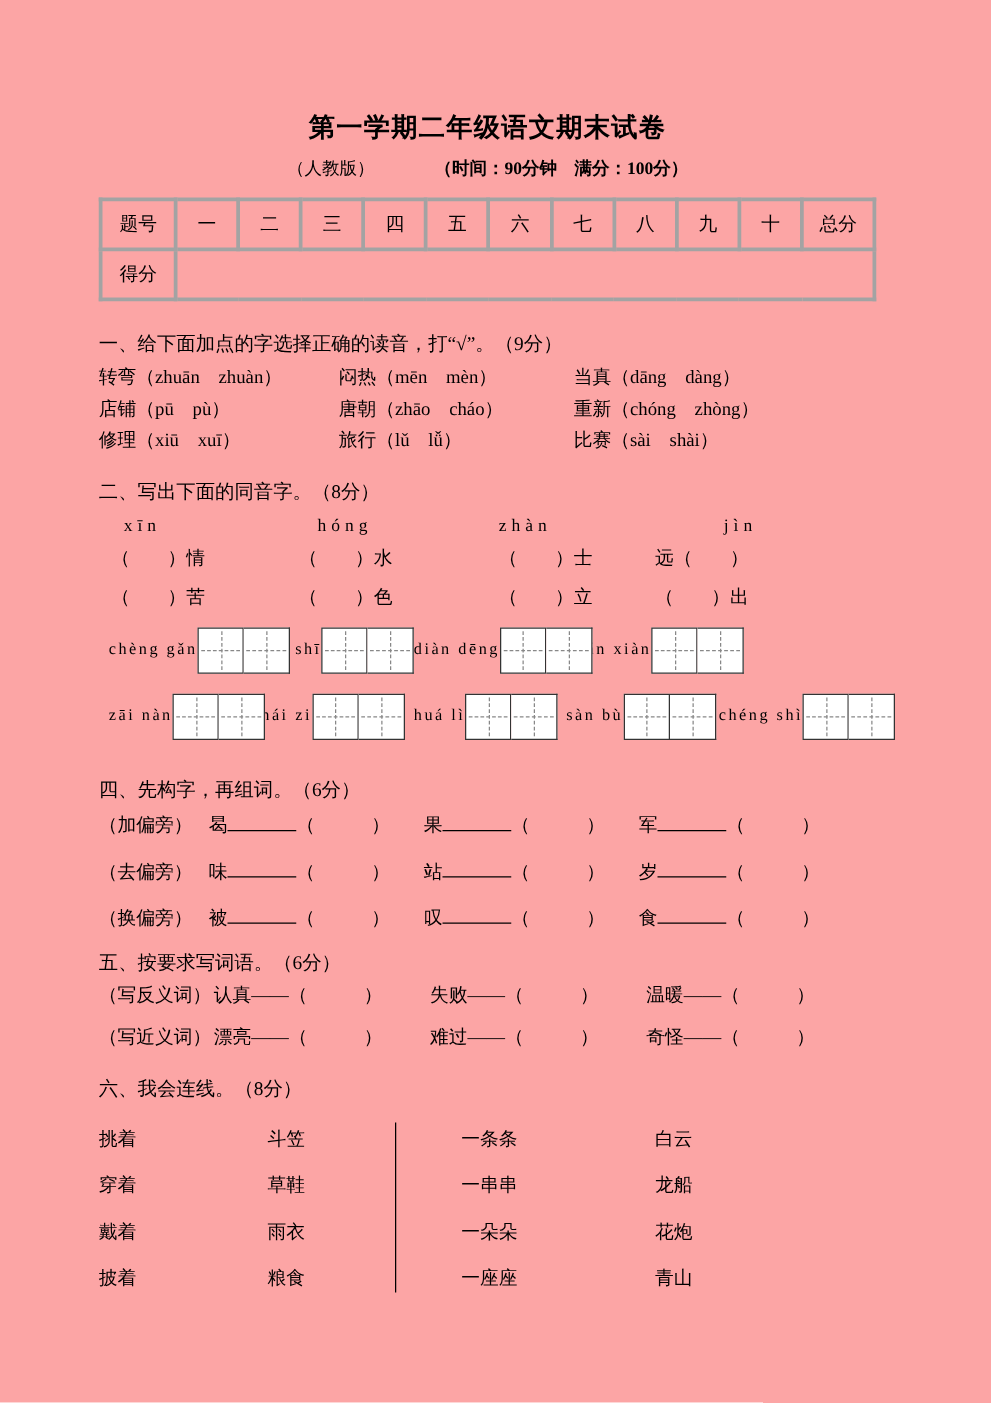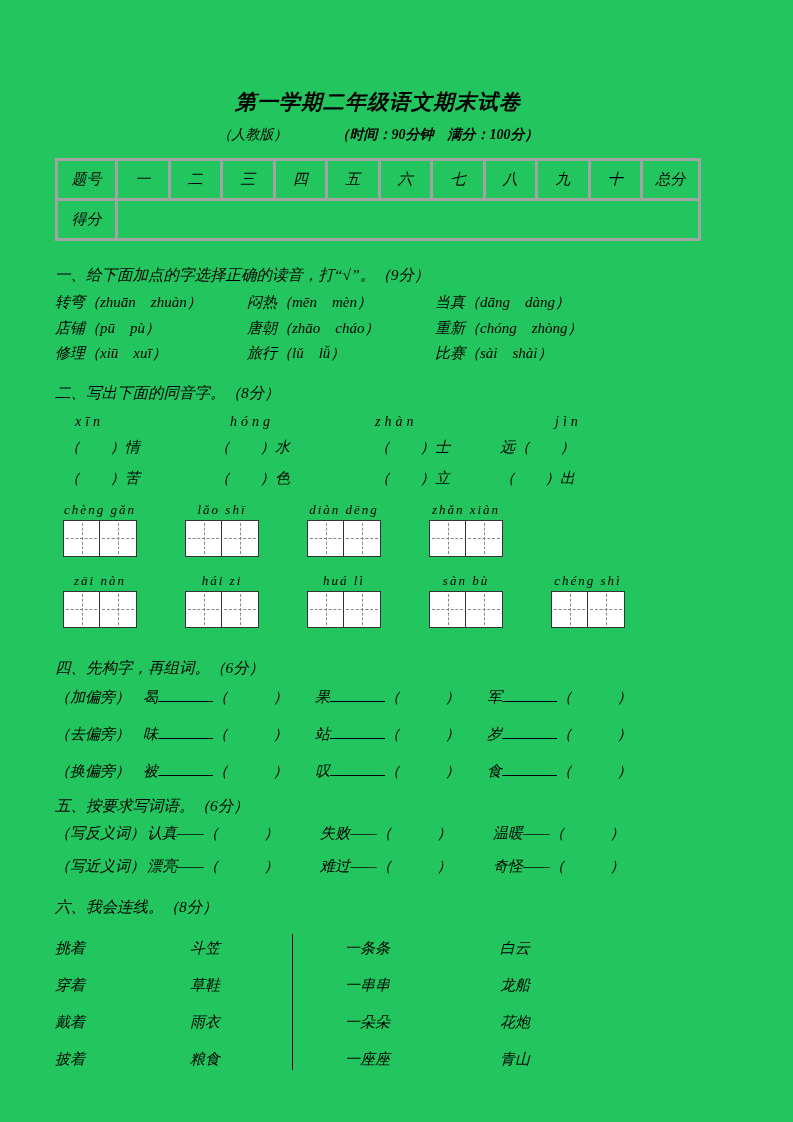--- a/index.html
+++ b/index.html
@@ -1,18 +1,18 @@
 <!DOCTYPE html>
 <html><head>
 <meta charset="utf-8">
 <style>
   * { box-sizing: border-box; }
   html, body { margin: 0; padding: 0; background: #fff; }
   body { font-family: "Liberation Serif", "DejaVu Serif", serif; color: #000; }
-  .page { width: 793px; height: 1122px; background: #22c55e; padding: 88px 92px 10px 55px; overflow: hidden; position: relative; font-style: italic; }
+  .page { width: 793px; height: 1122px; background: #fca5a5; padding: 88px 92px 10px 79px; overflow: hidden; position: relative; }
 
   .title { text-align: center; font-size: 21px; font-weight: bold; letter-spacing: 1px; margin: 0 0 10px 0; }
   .subtitle { display: flex; justify-content: center; gap: 48px; font-size: 14px; margin-bottom: 14px; }
   .subtitle .meta { font-weight: bold; }
 
   table.score-table { border-collapse: collapse; width: 100%; table-layout: fixed; }
   table.score-table td { border: 3px solid #a3a3a3; height: 40px; text-align: center; font-size: 15px; padding: 0; }
   table.score-table td.c0 { width: 60px; }
   table.score-table td.clast { width: 58px; }
 
@@ -24,21 +24,21 @@
 
   
   .st2 { margin-top: 16px; }
   .s2-pinyin { display: grid; grid-template-columns: 155px 145px 180px 1fr; padding-left: 20px; font-size: 14px; letter-spacing: 4px; margin-top: 10px; }
   .s2-grid { display: grid; grid-template-columns: 150px 160px 125px 1fr; padding-left: 10px; font-size: 15px; line-height: 31px; margin-top: 2px; }
 
   
   .st3 { margin-top: 14px; }
   .s3-row { display: flex; gap: 48px; padding-left: 8px; margin-top: 8px; }
   .s3-row.second { margin-top: 16px; }
-  .pin-group { display: flex; flex-direction: column; align-items: center; width: 74px; }
+  .pin-group { display: flex; flex-direction: row; align-items: center; width: 74px; }
   .pin-label { white-space: nowrap; font-size: 13px; letter-spacing: 2px; margin-bottom: 2px; }
   .tian-box { display: flex; }
   .tian-cell { width: 37px; height: 37px; border: 1px solid #333; position: relative; background: #fff; }
   .tian-cell + .tian-cell { border-left: none; }
   .tian-cell::before { content: ""; position: absolute; left: 50%; top: 2px; bottom: 2px; border-left: 1px dashed #888; }
   .tian-cell::after { content: ""; position: absolute; top: 50%; left: 2px; right: 2px; border-top: 1px dashed #888; }
 
   
   .st4 { margin-top: 30px; }
   .s4-row { display: flex; font-size: 15px; line-height: 37px; }

